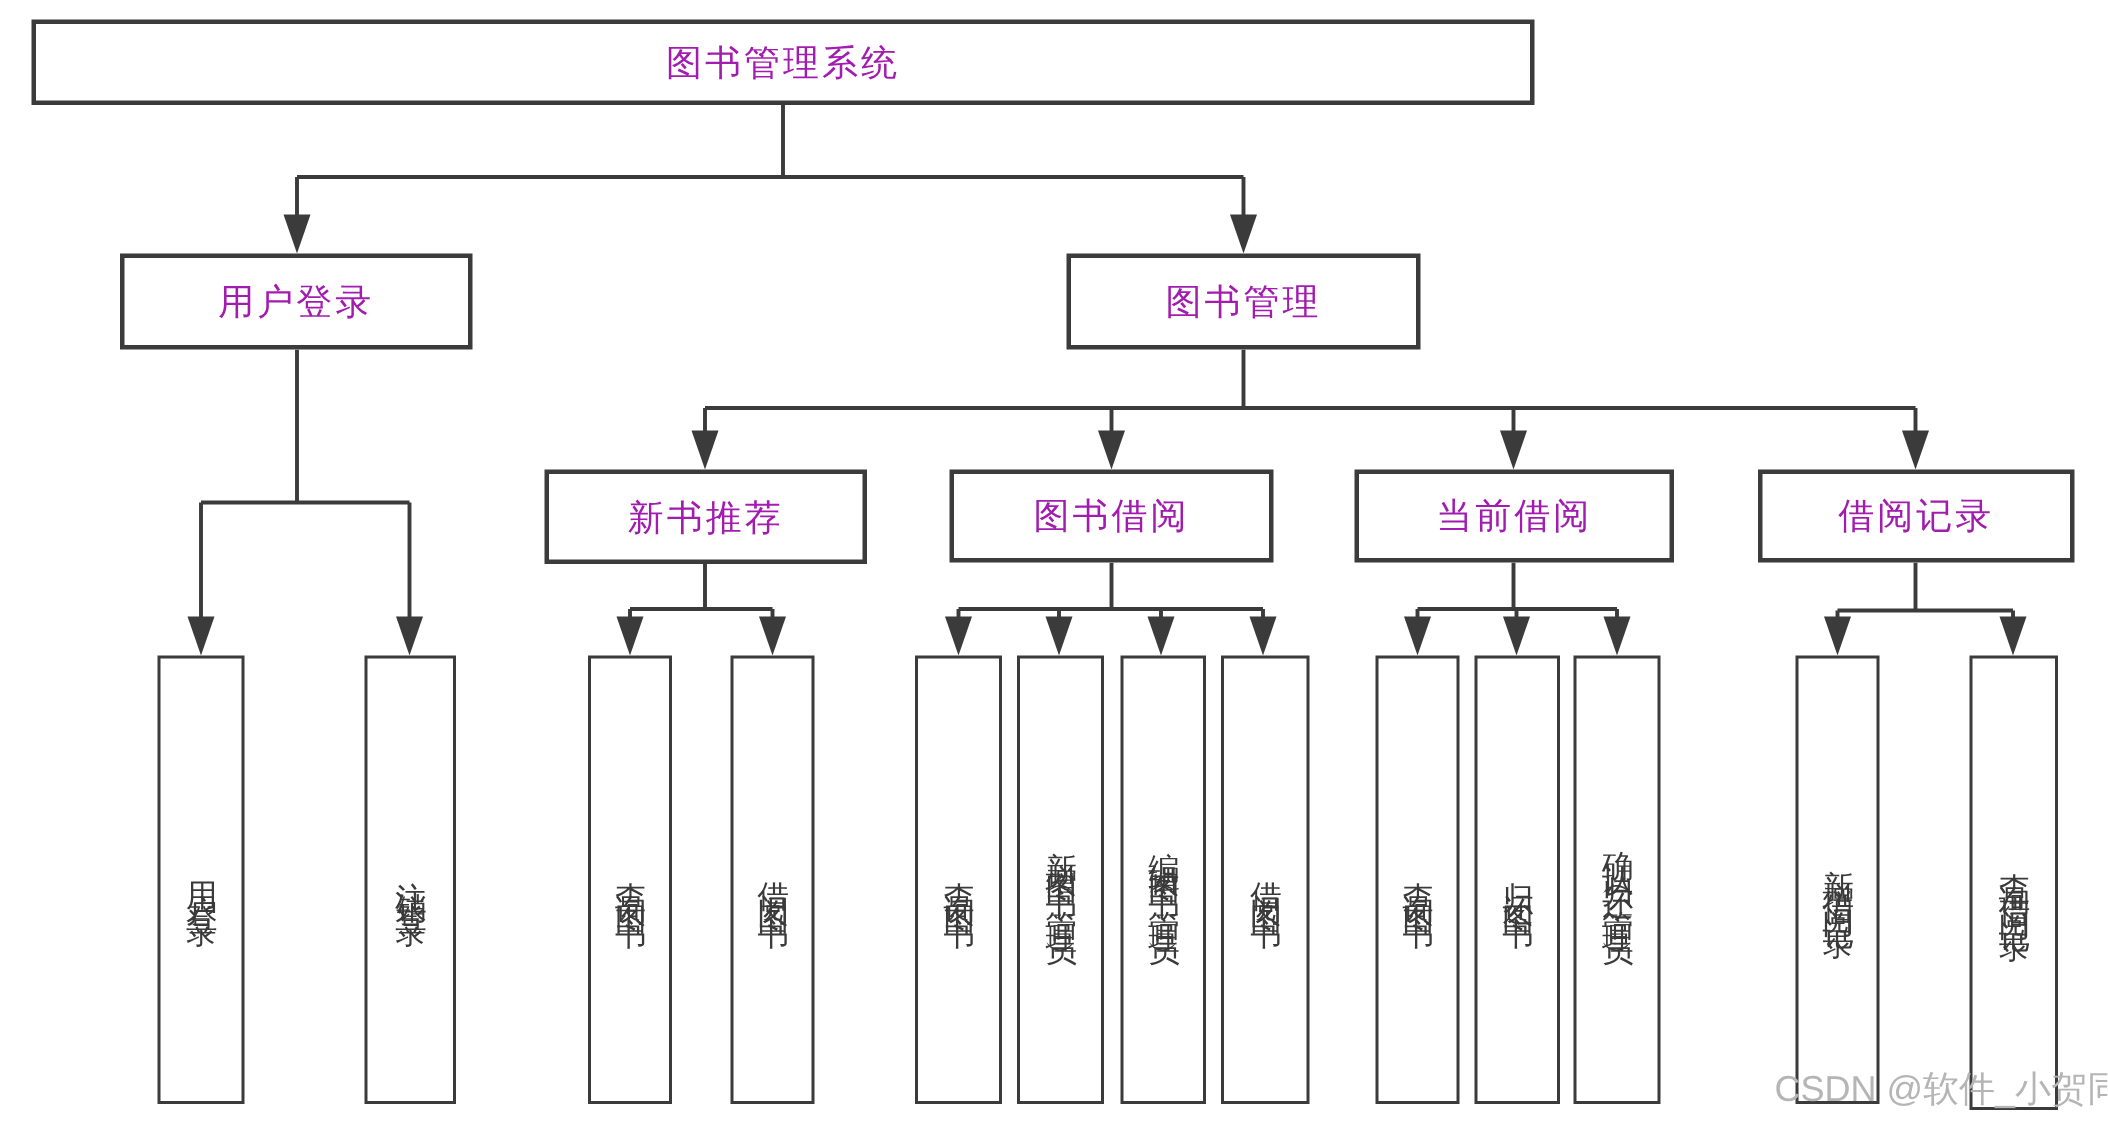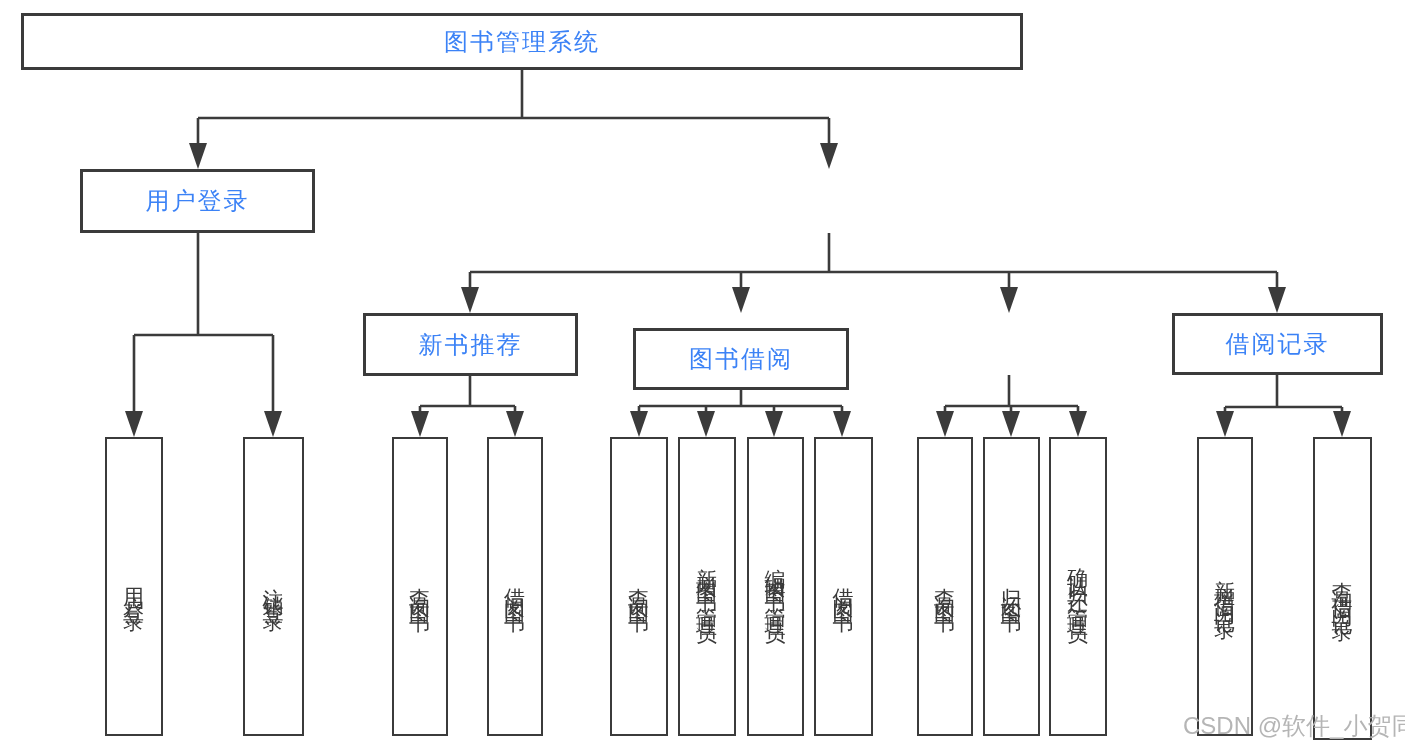--- a/index.html
+++ b/index.html
@@ -29,21 +29,21 @@
     fill: #3b3b3b;
     stroke: none;
   }
   .node {
     position: absolute;
     background: #ffffff;
     border: 3px solid #3b3b3b;
     display: flex;
     align-items: center;
     justify-content: center;
-    color: #3b82f6;
+    color: #a21caf;
     font-size: 24px;
     letter-spacing: 2px;
     box-sizing: border-box;
     white-space: nowrap;
   }
   .leaf {
     position: absolute;
     background: #ffffff;
     border: 2.5px solid #3b3b3b;
     display: flex;
@@ -120,23 +120,25 @@
     <g>
       <path d="M1277 375 V407 M1225 407 H1342 M1225 407 V413 M1342 407 V413"></path>
       <polygon points="1216,411 1234,411 1225,437"></polygon>
       <polygon points="1333,411 1351,411 1342,437"></polygon>
     </g>
   </svg>
 
   <div class="node" style="left:21px; top:13px; width:1002px; height:57px;">图书管理系统</div>
 
   <div class="node" style="left:80px; top:169px; width:235px; height:64px;">用户登录</div>
+  <div class="node" style="left:711px; top:169px; width:236px; height:64px;">图书管理</div>
 
   <div class="node" style="left:363px; top:313px; width:215px; height:63px;">新书推荐</div>
-  <div class="node" style="left:633px; top:328px; width:216px; height:62px;">图书借阅</div>
+  <div class="node" style="left:633px; top:313px; width:216px; height:62px;">图书借阅</div>
+  <div class="node" style="left:903px; top:313px; width:213px; height:62px;">当前借阅</div>
   <div class="node" style="left:1172px; top:313px; width:211px; height:62px;">借阅记录</div>
 
   <div class="leaf" style="left:105px; top:437px; width:58px; height:299px;">
     <span class="vtext">用户登录</span>
   </div>
   <div class="leaf" style="left:243px; top:437px; width:61px; height:299px;">
     <span class="vtext">注销登录</span>
   </div>
 
   <div class="leaf" style="left:392px; top:437px; width:56px; height:299px;">

